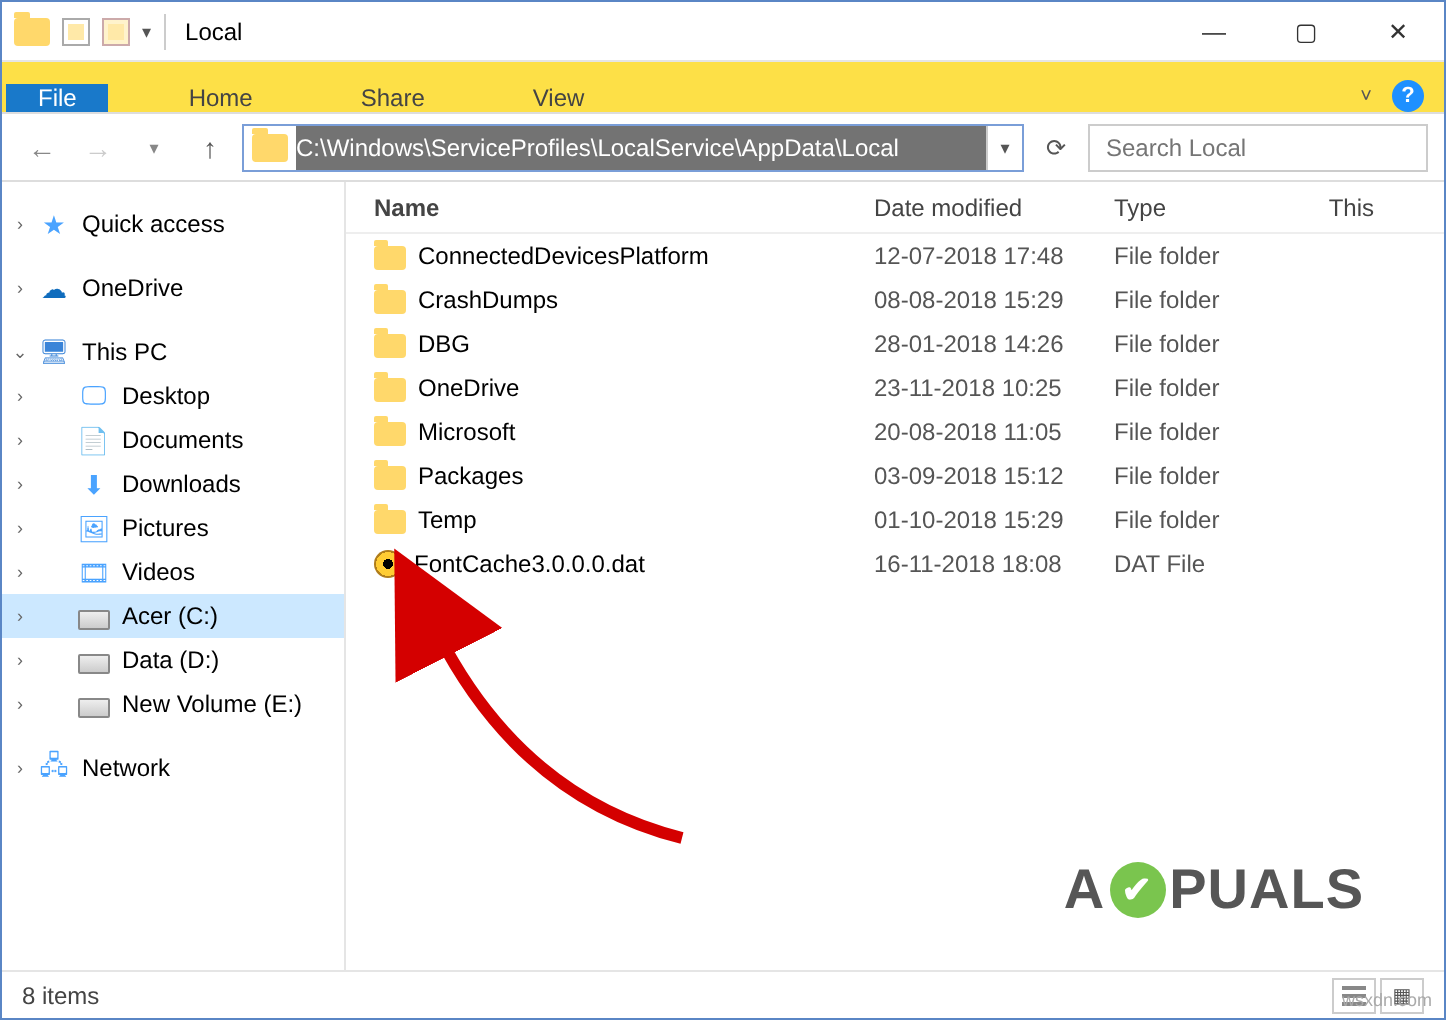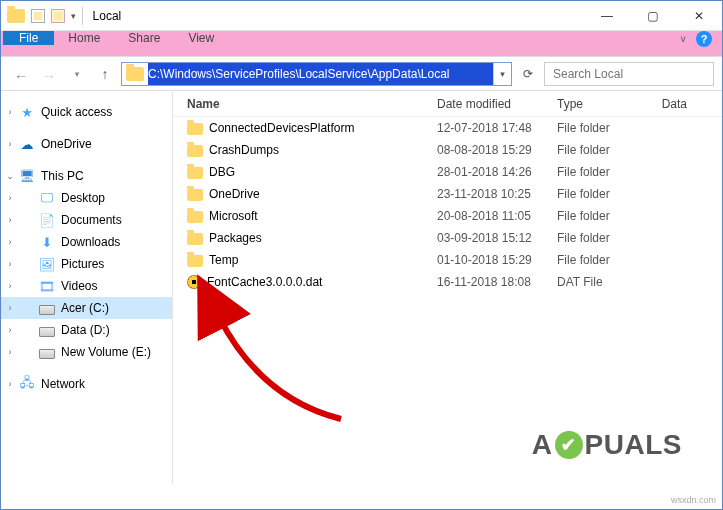--- a/index.html
+++ b/index.html
@@ -12,23 +12,23 @@
   .qat .sep { width:1px; height:18px; background:#ccc; }
   .qat .chev { font-size:9px; color:#555; cursor:default;}
   .qat .paste { width:14px; height:14px; background:#fff; border:1px solid #aaa; position:relative;}
   .qat .paste::after{content:"";position:absolute;top:2px;left:2px;right:2px;bottom:2px;background:#ffe9a8;}
   .title-text { margin-left:10px; flex:0 0 auto;}
   .titlebar .spacer { flex:1;}
   .win-controls { display:flex; height:100%;}
   .win-btn { width:46px; display:flex; align-items:center; justify-content:center; font-family:sans-serif; font-size:12px; color:#333;}
   .win-btn.close { }
 
-  .ribbon-tabs { height:26px; display:flex; align-items:flex-start; border-bottom:1px solid #ddd; background:#f9a8d4; padding-left:2px;}
+  .ribbon-tabs { height:26px; display:flex; align-items:flex-end; border-bottom:1px solid #ddd; background:#fde047; padding-left:2px;}
   .file-tab { background:#1979ca; color:#fff; padding:0 16px; display:flex; align-items:center; font-size:12px;}
-  .r-tab { padding:0 14px; display:flex; align-items:center; color:#444;}
+  .r-tab { padding:0 14px; display:flex; align-items:center; color:#444;margin-left:26px;}
   .ribbon-right { margin-left:auto; display:flex; align-items:center; gap:10px; padding-right:10px; color:#555;}
   .help-icon { width:16px; height:16px; border-radius:50%; background:#1e90ff; color:#fff; display:flex; align-items:center; justify-content:center; font-size:11px; font-weight:bold;}
 
   .navbar { height:34px; display:flex; align-items:center; gap:4px; padding:0 8px; border-bottom:1px solid #ddd;}
   .nav-arrow { width:24px; height:24px; display:flex; align-items:center; justify-content:center; color:#888; font-size:14px;}
   .nav-arrow.enabled { color:#555;}
   .addr { flex:1; height:24px; border:1px solid #7a9ed8; display:flex; align-items:center; background:#fff;}
   .addr .crumb-icon { width:18px; height:14px; background:#ffd86b; margin:0 4px; border-radius:2px; position:relative;}
   .addr .crumb-icon::before { content:""; position:absolute; top:-3px; left:0; width:8px; height:3px; background:#ffd86b; border-radius:1px 1px 0 0;}
   .addr input { flex:1; border:none; outline:none; height:100%; font-size:12px; padding:0; background:#99c2ff; color:#000;}
@@ -121,21 +121,21 @@
     </div>
   </div>
 
   <div class="navbar">
     <div class="nav-arrow">←</div>
     <div class="nav-arrow" style="color:#ccc;">→</div>
     <div class="nav-arrow" style="font-size:9px;">▾</div>
     <div class="nav-arrow enabled">↑</div>
     <div class="addr">
       <span class="crumb-icon"></span>
-      <input style="background: #1d4ed8; color: rgb(255, 255, 255);" value="C:\Windows\ServiceProfiles\LocalService\AppData\Local">
+      <input style="background: #737373; color: rgb(255, 255, 255);" value="C:\Windows\ServiceProfiles\LocalService\AppData\Local">
       <span class="dd">▾</span>
     </div>
     <div class="refresh">⟳</div>
     <div class="search">
       <input placeholder="Search Local" style="">
       <span class="mag">🔍</span>
     </div>
   </div>
 
   <div class="body">
@@ -209,21 +209,21 @@
           <span>Network</span>
         </div>
       </div>
     </div>
 
     <div class="listview">
       <div class="cols">
         <div class="col-name">Name</div>
         <div class="col-date">Date modified</div>
         <div class="col-type">Type</div>
-        <div class="col-size">Data</div>
+        <div class="col-size">This</div>
       </div>
       <div id="rows">
           <div class="row">
             <div class="c-name">
               <span class="fico"></span>
               <span>ConnectedDevicesPlatform</span>
             </div>
             <div class="c-date">12-07-2018 17:48</div>
             <div class="c-type">File folder</div>
           </div>
@@ -280,20 +280,33 @@
               <span class="dat-ico"></span>
               <span>FontCache3.0.0.0.dat</span>
             </div>
             <div class="c-date">16-11-2018 18:08</div>
             <div class="c-type">DAT File</div>
           </div>
         </div>
     </div>
   </div>
 
+  <div class="status">
+    <span>8 items</span>
+    <div class="view-toggles">
+      <div class="vt">
+          <div class="bars">
+            <span></span>
+            <span></span>
+            <span></span>
+          </div>
+        </div>
+      <div class="vt">▦</div>
+    </div>
+  </div>
 
   <div class="arrow-ann">
     <svg width="160" height="120">
       <defs>
         <marker id="ah" markerWidth="10" markerHeight="10" refX="2" refY="5" orient="auto">
           <path d="M0,0 L10,5 L0,10 Z" fill="#d40000"></path>
         </marker>
       </defs>
       <path d="M140,110 Q60,90 18,8" stroke="#d40000" stroke-width="6" fill="none" marker-end="url(#ah)"></path>
     </svg>

